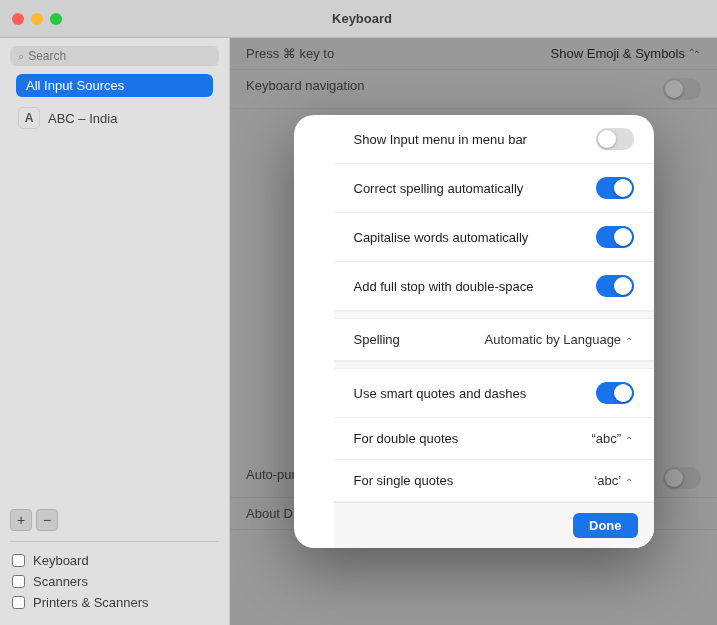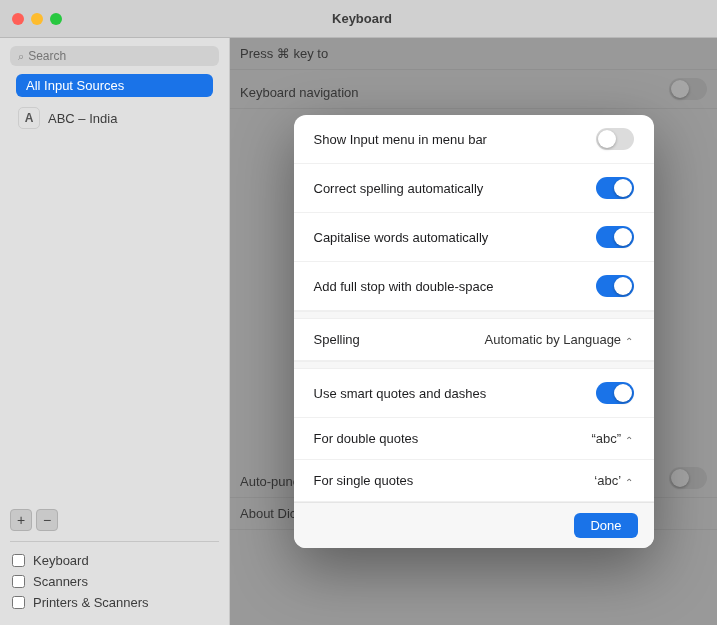--- a/index.html
+++ b/index.html
@@ -183,24 +183,25 @@
       top: 0; left: 0; right: 0; bottom: 0;
       background: rgba(0,0,0,0.35);
       display: flex;
       align-items: center;
       justify-content: center;
       z-index: 10;
     }
 
     .modal {
       background: white;
-      border-radius: 12px;
+      border-radius: 20px;
       width: 360px;
       box-shadow: 0 20px 60px rgba(0,0,0,0.4);
       overflow: hidden;
+      padding-left: 40px;
     }
 
     .modal-row {
       display: flex;
       align-items: center;
       justify-content: space-between;
       padding: 13px 20px;
       border-bottom: 1px solid #f0f0f0;
     }
     .modal-row:last-of-type { border-bottom: none; }
@@ -267,30 +268,30 @@
       background: #f7f7f7;
       border-top: 1px solid #e5e5e5;
     }
     .done-button {
       background: #1a73e8;
       color: white;
       border: none;
       border-radius: 6px;
       padding: 5px 16px;
       font-size: 13px;
-      font-weight: 400;
+      font-weight: 700;
       cursor: pointer;
     }
 
     
     .bg-row {
       display: flex;
-      align-items: flex-end;
+      align-items: flex-start;
       justify-content: space-between;
-      padding: 8px 10px;
+      padding: 8px 16px;
       border-bottom: 1px solid #ddd;
     }
     .bg-row-label { font-size: 13px; color: #555; }
   </style>
 </head>
 <body>
 
 <div class="title-bar">
   <span class="traffic-light tl-red"></span>
   <span class="traffic-light tl-yellow"></span>
@@ -339,20 +340,24 @@
         <input type="checkbox" style="">
         <span>Printers &amp; Scanners</span>
       </div>
     </div>
   </div>
 
   <div class="content-area">
 
     <div class="bg-row">
       <span class="bg-row-label">Press ⌘ key to</span>
+      <div class="select-wrapper">
+        <span style="font-size:13px;color:#333;">Show Emoji &amp; Symbols</span>
+        <span style="font-size:10px;color:#666;margin-left:4px;">⌃</span>
+      </div>
     </div>
     <div class="bg-row">
       <span class="bg-row-label">Keyboard navigation</span>
       <div class="toggle toggle-off" style="background:#dcdcdc;"></div>
     </div>
 
     <div style="height:350px;"></div>
 
     <div class="bg-row">
       <span class="bg-row-label">Auto-punctuation</span>

